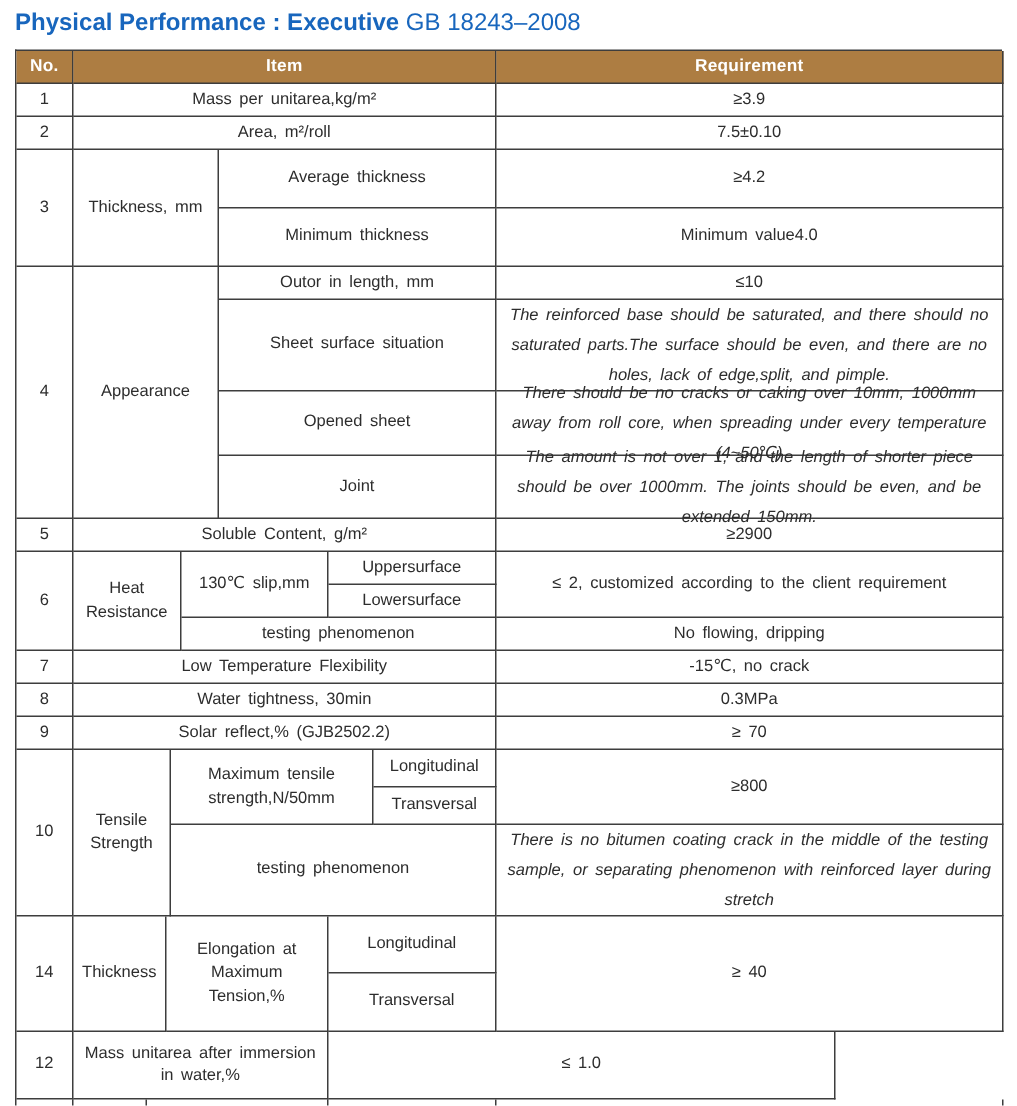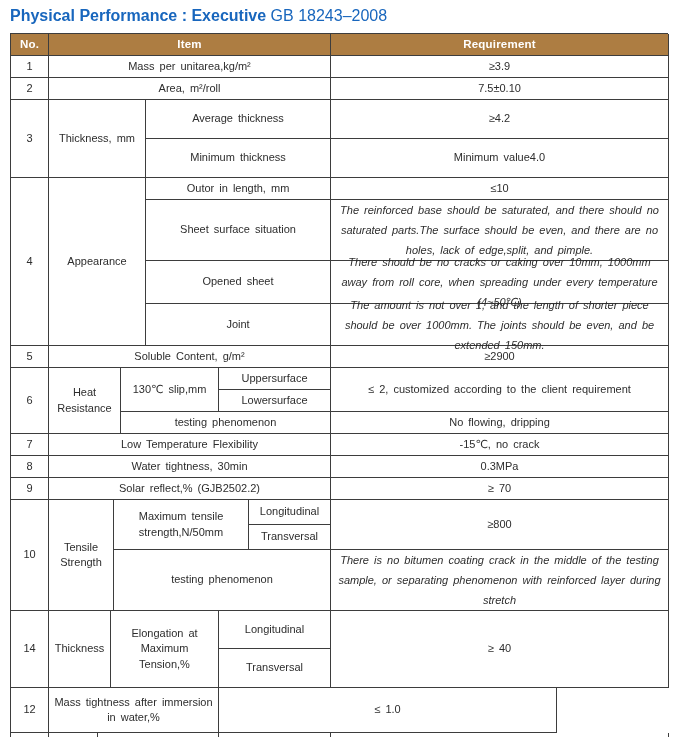--- a/index.html
+++ b/index.html
@@ -153,21 +153,21 @@
       <div class="cell" style="width:108px;height:77px;padding:0 2px">Elongation at Maximum Tension,%</div>
       <div class="col" style="width:112px">
         <div class="cell" style="width:112px;height:38px">Longitudinal</div>
         <div class="cell" style="width:112px;height:39px">Transversal</div>
       </div>
       <div class="cell" style="width:338px;height:77px">≥ 40</div>
     </div>
 
     <div class="row" style="height:45px">
       <div class="cell" style="width:38px;height:45px">12</div>
-      <div class="cell" style="width:170px;height:45px">Mass tightness after immersion in water,%</div>
+      <div class="cell" style="width:170px;height:45px">Mass unitarea after immersion in water,%</div>
       <div class="cell" style="width:338px;height:45px">≤ 1.0</div>
     </div>
 
     <div class="row sliver" style="height:5px">
       <div class="cell" style="width:38px;height:5px"></div>
       <div class="cell" style="width:49px;height:5px"></div>
       <div class="cell" style="width:121px;height:5px"></div>
       <div class="cell" style="width:112px;height:5px"></div>
       <div class="cell" style="width:338px;height:5px"></div>
     </div>

